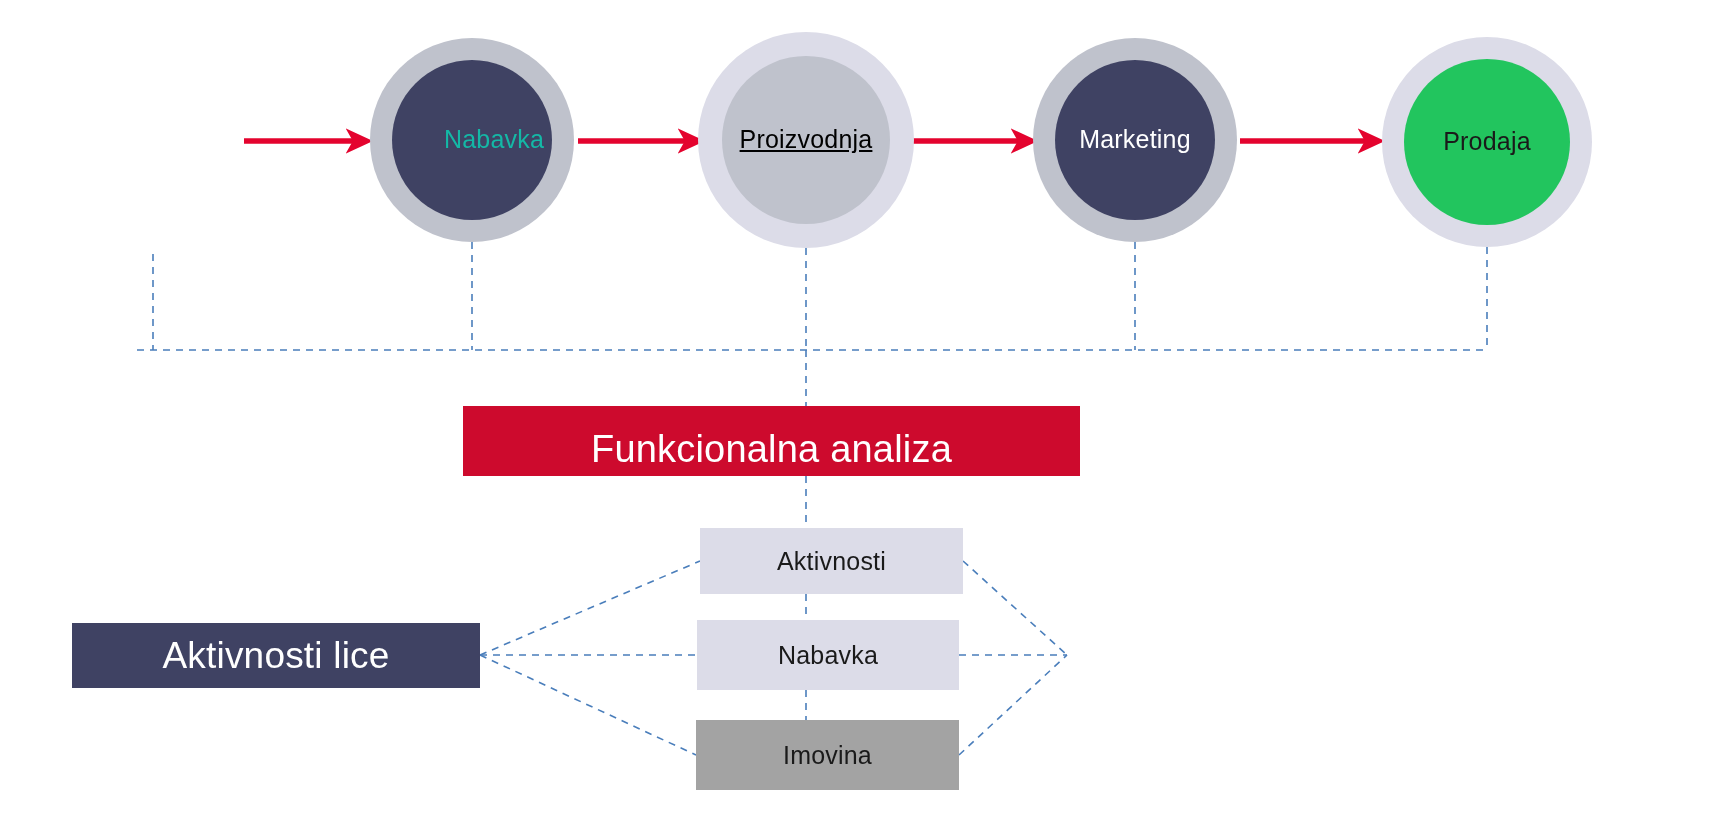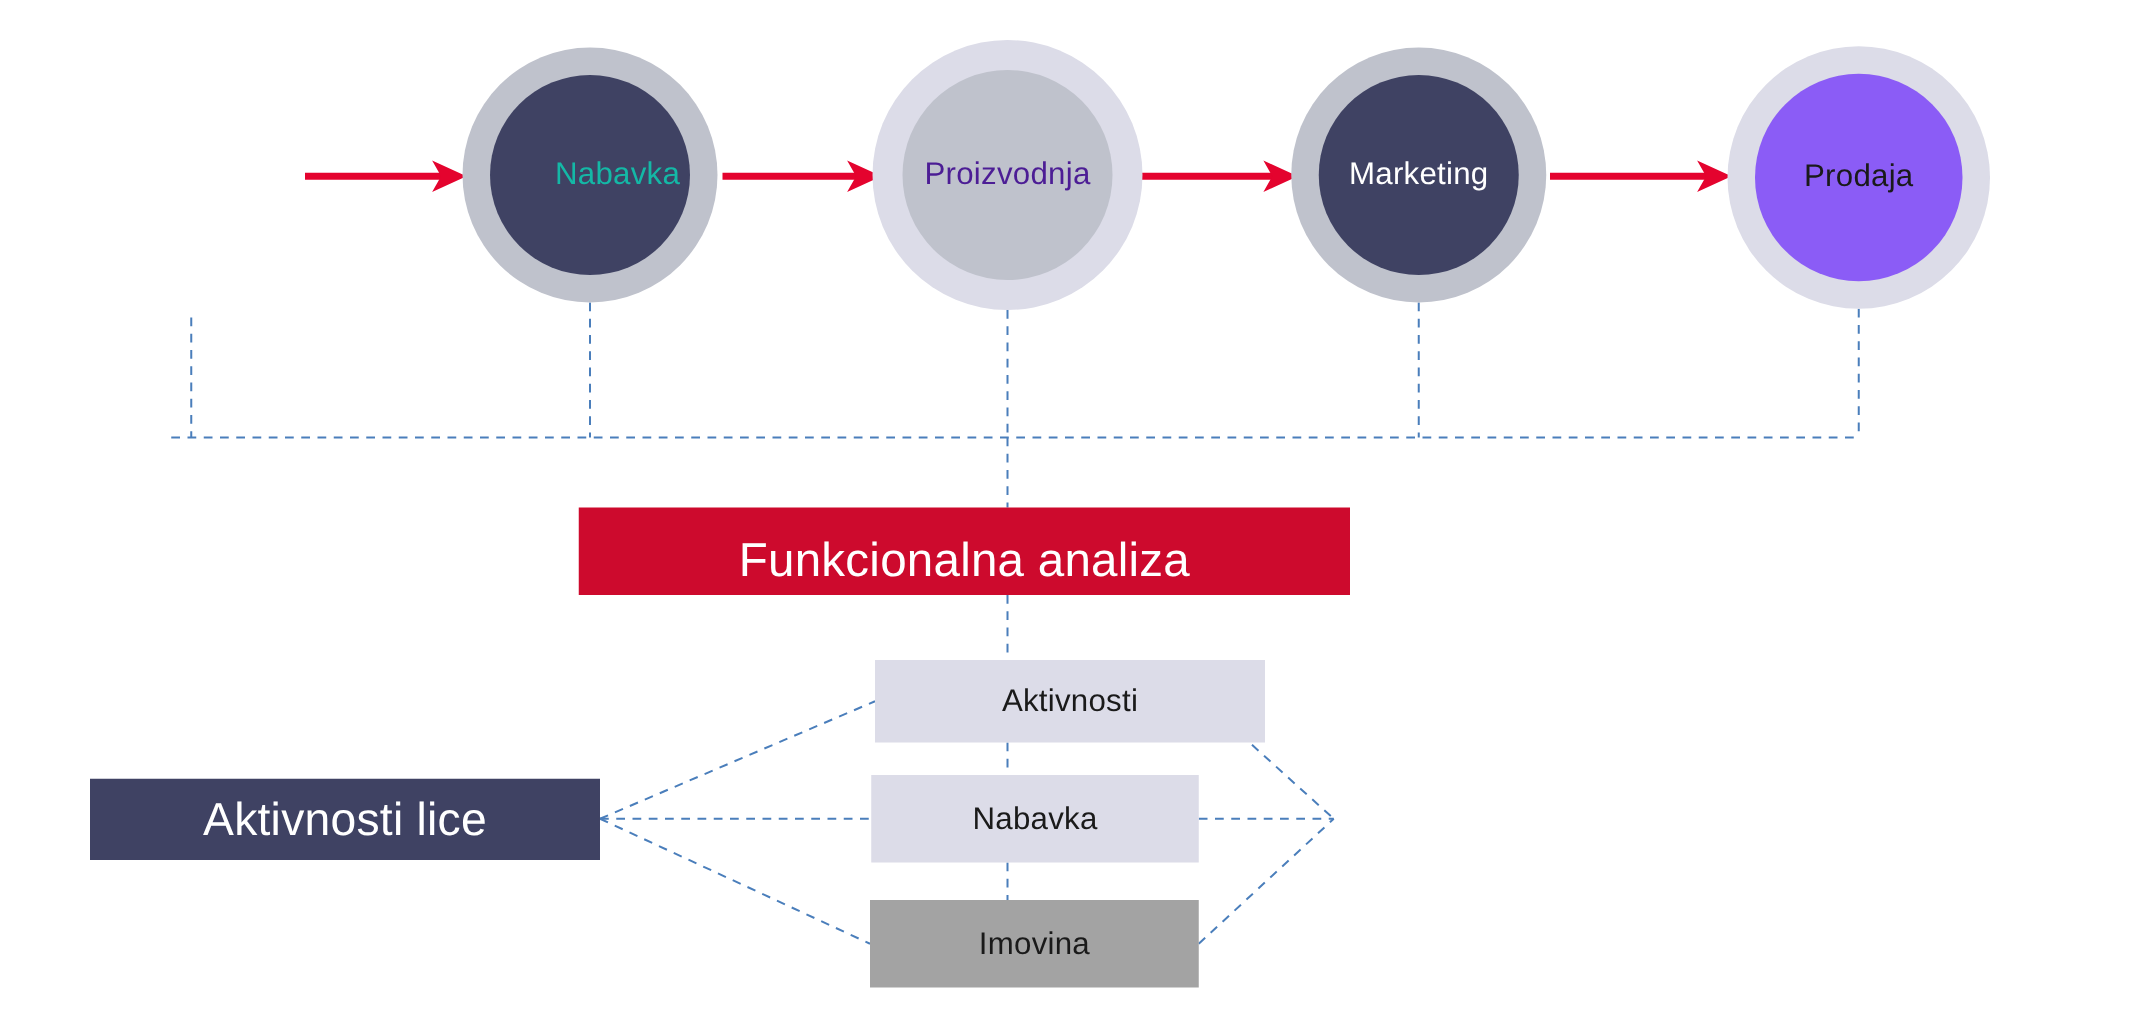--- a/index.html
+++ b/index.html
@@ -124,41 +124,41 @@
 
 
   <div class="node" style="left:370px; top:38px; width:204px; height:204px; background:#bfc2cc;">
     <div class="node-inner" style="width:160px; height:160px; background:#3f4263;">
       <span class="node-label" style="color:#14b8a6;margin-left:44px;">Nabavka</span>
     </div>
   </div>
 
   <div class="node" style="left:698px; top:32px; width:216px; height:216px; background:#dcdce8;">
     <div class="node-inner" style="width:168px; height:168px; background:#bfc2cc;">
-      <span class="node-label" style="color:#4c1d95;">Proizvodnja</span>
+      <span class="node-label" style="color:#000000;text-decoration:underline;">Proizvodnja</span>
     </div>
   </div>
 
   <div class="node" style="left:1033px; top:38px; width:204px; height:204px; background:#bfc2cc;">
     <div class="node-inner" style="width:160px; height:160px; background:#3f4263;">
       <span class="node-label" style="color:#ffffff;">Marketing</span>
     </div>
   </div>
 
   <div class="node" style="left:1382px; top:37px; width:210px; height:210px; background:#dcdce8;">
-    <div class="node-inner" style="width:166px; height:166px; background:#8b5cf6;">
+    <div class="node-inner" style="width:166px; height:166px; background:#22c55e;">
       <span class="node-label" style="color:#1a1a1a;">Prodaja</span>
     </div>
   </div>
 
   <div class="box" style="left:463px; top:406px; width:617px; height:70px; background:#cd0a2d;">
     <span class="box-label banner-label">Funkcionalna analiza</span>
   </div>
 
-  <div class="box" style="left:700px; top:528px; width:312px; height:66px; background:#dcdce8;">
+  <div class="box" style="left:700px; top:528px; width:263px; height:66px; background:#dcdce8;">
     <span class="box-label attr-label">Aktivnosti</span>
   </div>
 
   <div class="box" style="left:697px; top:620px; width:262px; height:70px; background:#dcdce8;">
     <span class="box-label attr-label">Nabavka</span>
   </div>
 
   <div class="box" style="left:696px; top:720px; width:263px; height:70px; background:#a3a3a3;">
     <span class="box-label attr-label">Imovina</span>
   </div>

